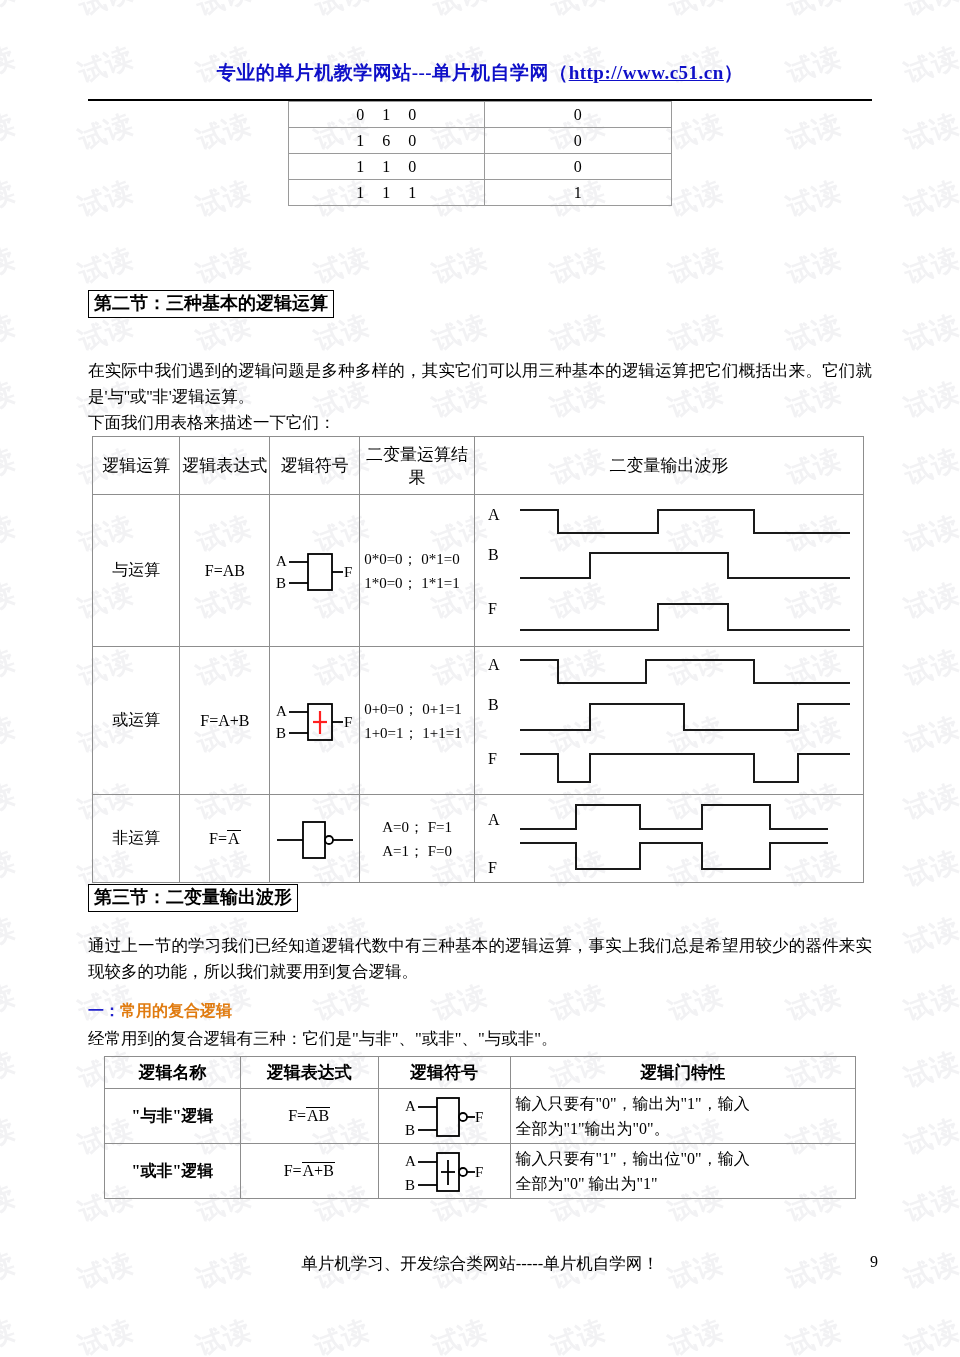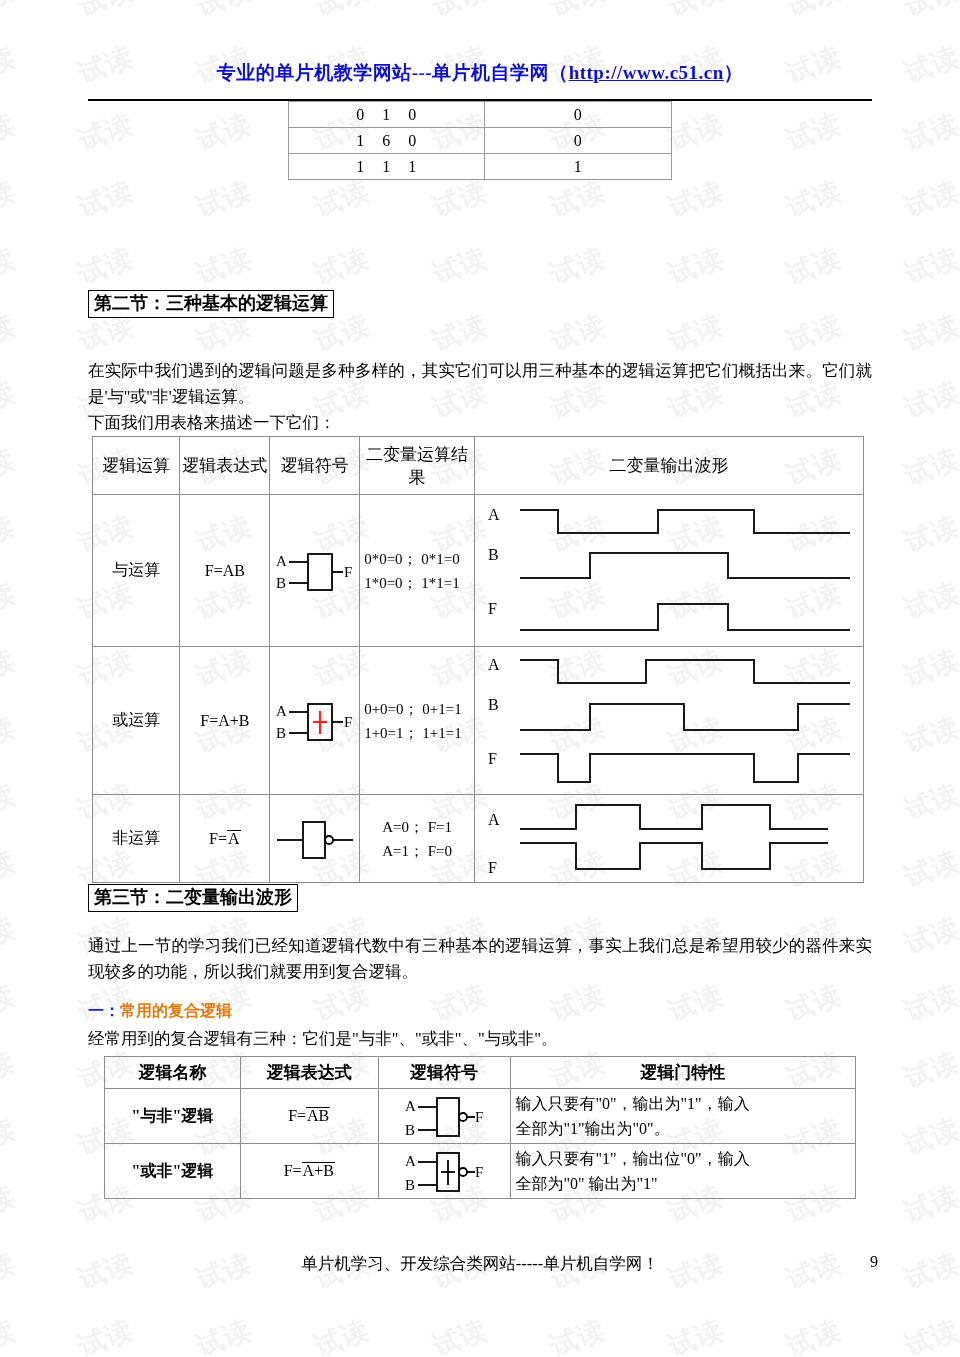--- a/index.html
+++ b/index.html
@@ -406,20 +406,24 @@
     <tbody id="truth-body">
         <tr>
           <td class="inputs">0 1 0</td>
           <td class="out">0</td>
         </tr>
         <tr>
           <td class="inputs">1 6 0</td>
           <td class="out">0</td>
         </tr>
         <tr>
+          <td class="inputs">1 1 0</td>
+          <td class="out">0</td>
+        </tr>
+        <tr>
           <td class="inputs">1 1 1</td>
           <td class="out">1</td>
         </tr>
       </tbody>
   </table>
 
   <div class="sec-head" style="top:290px; left:88px;">第二节：三种基本的逻辑运算</div>
 
   <div class="para" style="top:410px;">下面我们用表格来描述一下它们：</div>
   <div class="para" style="top:358px;">在实际中我们遇到的逻辑问题是多种多样的，其实它们可以用三种基本的逻辑运算把它们概括出来。它们就是'与''或''非'逻辑运算。</div>

